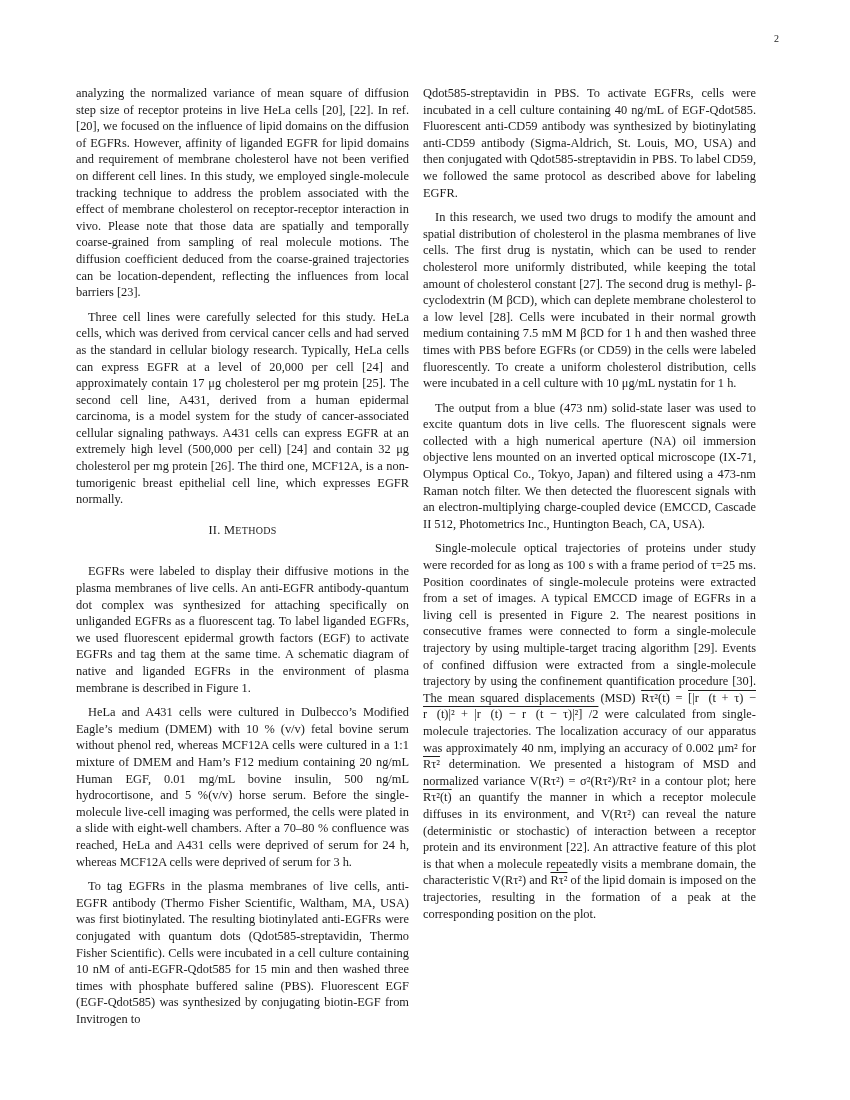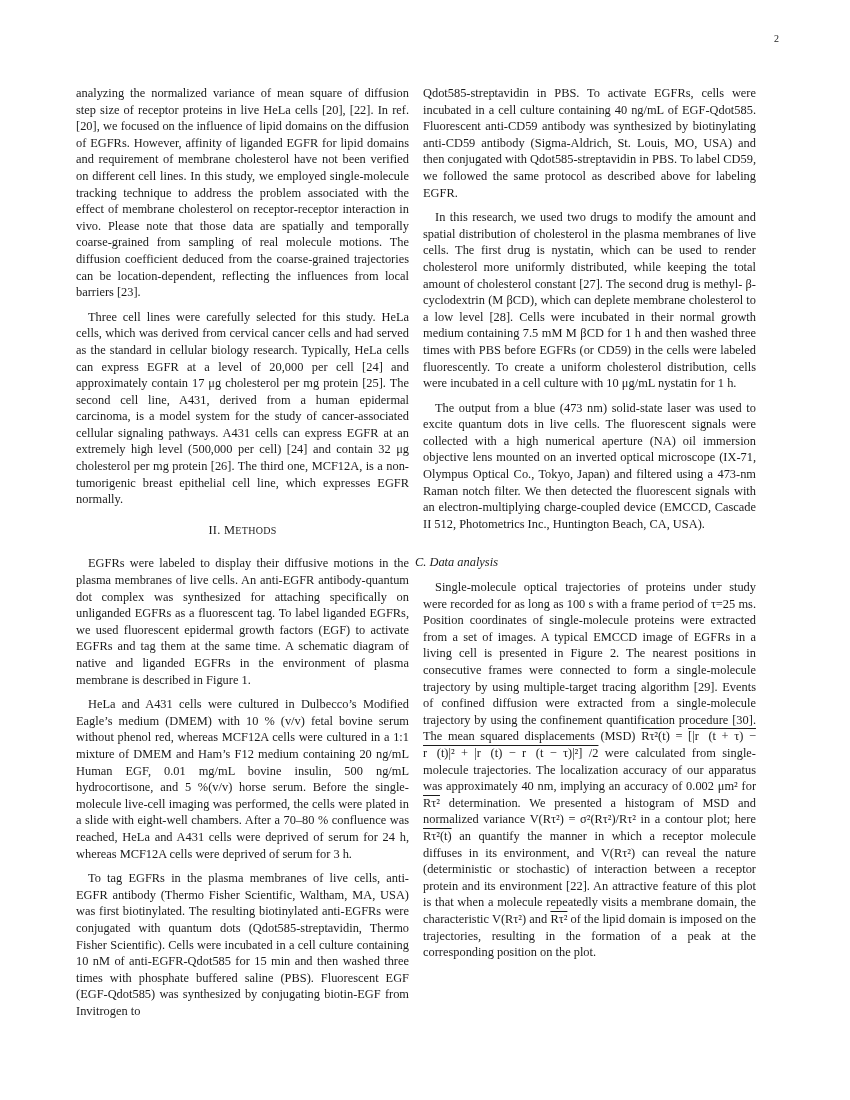--- a/index.html
+++ b/index.html
@@ -4,21 +4,21 @@
   <style>
     html, body { margin: 0; padding: 0; background: #ffffff; }
     body { width: 850px; height: 1100px; position: relative; overflow: hidden;
       font-family: "Liberation Serif", "DejaVu Serif", serif; color: #1a1a1a; }
     .page-number { position: absolute; top: 33px; left: 774px; font-size: 10px; }
     .col { position: absolute; top: 77px; width: 349px; font-size: 12.4px; line-height: 16.6px; }
     .col.left { left: 68px; }
     .col.right { left: 415px; }
     p { margin: 8px; text-align: justify; text-indent: 12px; hyphens: none; }
     p.noindent { text-indent: 0; }
-    .section-heading { text-align: center; margin: 14px 0 16px 0; font-size: 12.4px; letter-spacing: 0.3px; }
+    .section-heading { text-align: center; margin: 14px 0 24px 0; font-size: 12.4px; letter-spacing: 0.3px; }
     .section-heading .sc { font-size: 10px; }
     .subsection-heading { font-style: italic; margin: 22px 0 8px 0; }
     .ov { text-decoration: overline; }
     .it { }
   </style>
 </head>
 <body>
 
 <div class="page-number">2</div>
 
@@ -28,15 +28,14 @@
   <div class="section-heading"><span>II. M</span><span class="sc">ETHODS</span></div>
   <p>EGFRs were labeled to display their diffusive motions in the plasma membranes of live cells. An anti-EGFR antibody-quantum dot complex was synthesized for attaching specifically on unliganded EGFRs as a fluorescent tag. To label liganded EGFRs, we used fluorescent epidermal growth factors (EGF) to activate EGFRs and tag them at the same time. A schematic diagram of native and liganded EGFRs in the environment of plasma membrane is described in Figure 1.</p>
   <p>HeLa and A431 cells were cultured in Dulbecco’s Modified Eagle’s medium (DMEM) with 10 % (v/v) fetal bovine serum without phenol red, whereas MCF12A cells were cultured in a 1:1 mixture of DMEM and Ham’s F12 medium containing 20 ng/mL Human EGF, 0.01 mg/mL bovine insulin, 500 ng/mL hydrocortisone, and 5 %(v/v) horse serum. Before the single-molecule live-cell imaging was performed, the cells were plated in a slide with eight-well chambers. After a 70–80 % confluence was reached, HeLa and A431 cells were deprived of serum for 24 h, whereas MCF12A cells were deprived of serum for 3 h.</p>
   <p>To tag EGFRs in the plasma membranes of live cells, anti-EGFR antibody (Thermo Fisher Scientific, Waltham, MA, USA) was first biotinylated. The resulting biotinylated anti-EGFRs were conjugated with quantum dots (Qdot585-streptavidin, Thermo Fisher Scientific). Cells were incubated in a cell culture containing 10 nM of anti-EGFR-Qdot585 for 15 min and then washed three times with phosphate buffered saline (PBS). Fluorescent EGF (EGF-Qdot585) was synthesized by conjugating biotin-EGF from Invitrogen to</p>
 </div>
 
 <div class="col right">
   <p class="noindent">Qdot585-streptavidin in PBS. To activate EGFRs, cells were incubated in a cell culture containing 40 ng/mL of EGF-Qdot585. Fluorescent anti-CD59 antibody was synthesized by biotinylating anti-CD59 antibody (Sigma-Aldrich, St. Louis, MO, USA) and then conjugated with Qdot585-streptavidin in PBS. To label CD59, we followed the same protocol as described above for labeling EGFR.</p>
   <p>In this research, we used two drugs to modify the amount and spatial distribution of cholesterol in the plasma membranes of live cells. The first drug is nystatin, which can be used to render cholesterol more uniformly distributed, while keeping the total amount of cholesterol constant [27]. The second drug is methyl- β-cyclodextrin (M βCD), which can deplete membrane cholesterol to a low level [28]. Cells were incubated in their normal growth medium containing 7.5 mM M βCD for 1 h and then washed three times with PBS before EGFRs (or CD59) in the cells were labeled fluorescently. To create a uniform cholesterol distribution, cells were incubated in a cell culture with 10 μg/mL nystatin for 1 h.</p>
   <p>The output from a blue (473 nm) solid-state laser was used to excite quantum dots in live cells. The fluorescent signals were collected with a high numerical aperture (NA) oil immersion objective lens mounted on an inverted optical microscope (IX-71, Olympus Optical Co., Tokyo, Japan) and filtered using a 473-nm Raman notch filter. We then detected the fluorescent signals with an electron-multiplying charge-coupled device (EMCCD, Cascade II 512, Photometrics Inc., Huntington Beach, CA, USA).</p>
-  <div class="subsection-heading">C.  Data analysis</div>
   <p><span>Single-molecule optical trajectories of proteins under study were recorded for as long as 100 s with a frame period of τ=25 ms. Position coordinates of single-molecule proteins were extracted from a set of images. A typical EMCCD image of EGFRs in a living cell is presented in Figure 2. The nearest positions in consecutive frames were connected to form a single-molecule trajectory by using multiple-target tracing algorithm [29]. Events of confined diffusion were extracted from a single-molecule trajectory by using the confinement quantification procedure [30]. The mean squared displacements (MSD) </span><span class="it ov">Rτ²(t)</span><span> = </span><span class="it ov">[|r⃗(t + τ) − r⃗(t)|² + |r⃗(t) − r⃗(t − τ)|²] /2</span><span> were calculated from single-molecule trajectories. The localization accuracy of our apparatus was approximately 40 nm, implying an accuracy of 0.002 </span><span class="it">μm²</span><span> for </span><span class="it ov">Rτ²</span><span> determination. We presented a histogram of MSD and normalized variance </span><span class="it">V(Rτ²) = σ²(Rτ²)/Rτ²</span><span> in a contour plot; here </span><span class="it ov">Rτ²(t)</span><span> an quantify the manner in which a receptor molecule diffuses in its environment, and </span><span class="it">V(Rτ²)</span><span> can reveal the nature (deterministic or stochastic) of interaction between a receptor protein and its environment [22]. An attractive feature of this plot is that when a molecule repeatedly visits a membrane domain, the characteristic </span><span class="it">V(Rτ²)</span><span> and </span><span class="it ov">Rτ²</span><span> of the lipid domain is imposed on the trajectories, resulting in the formation of a peak at the corresponding position on the plot.</span></p>
 </div>
 
 </body></html>

